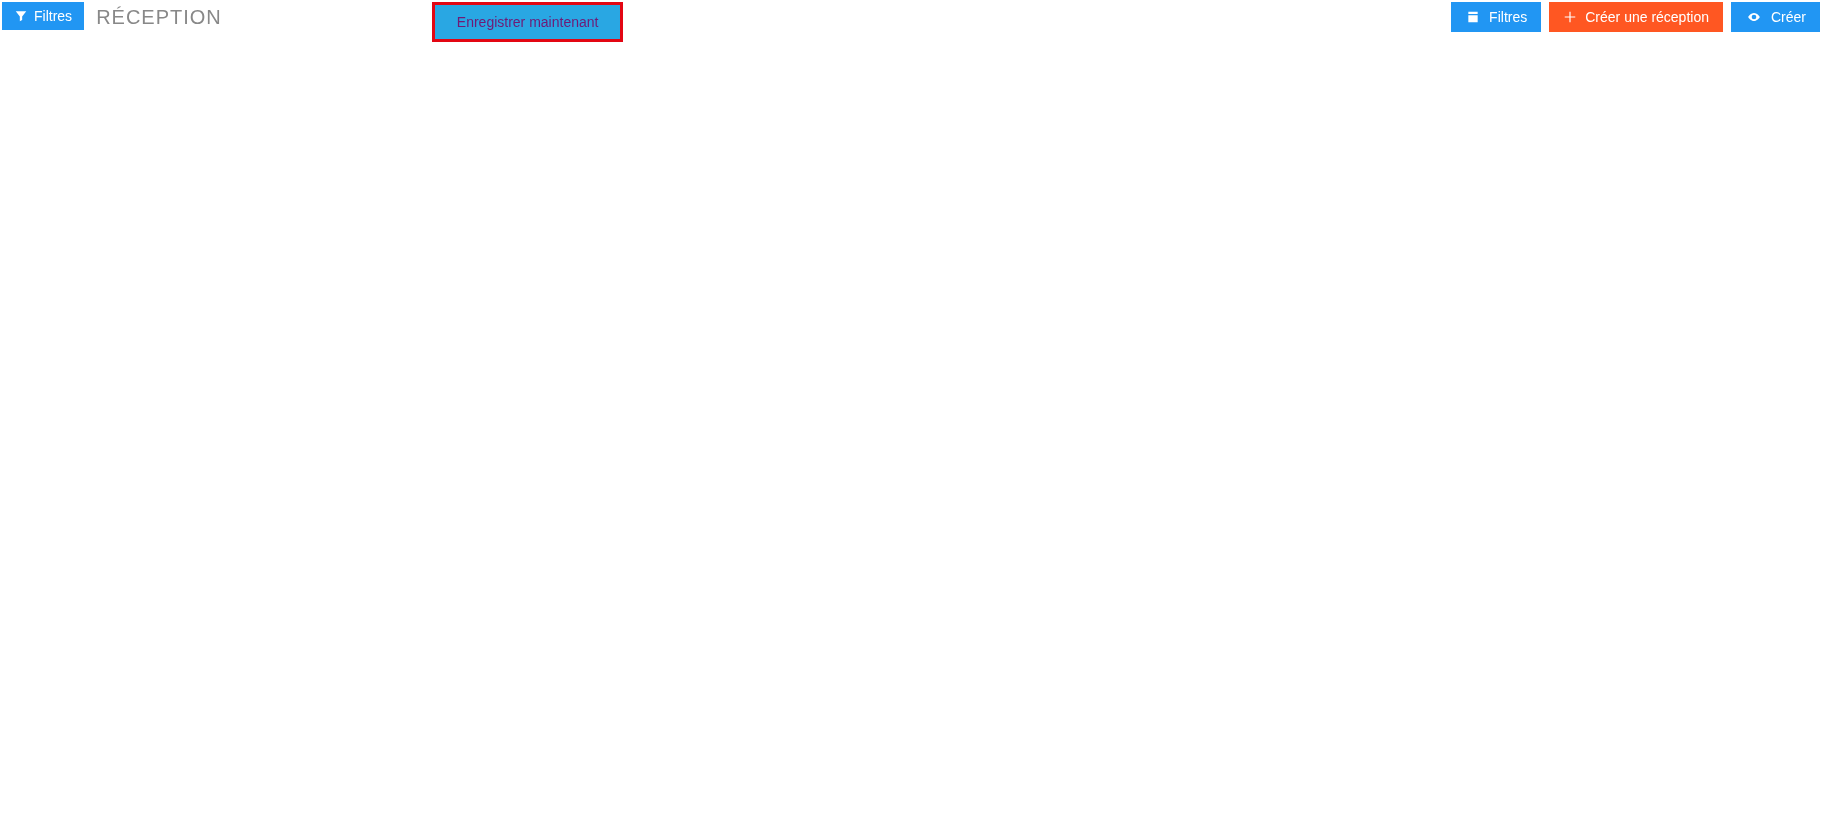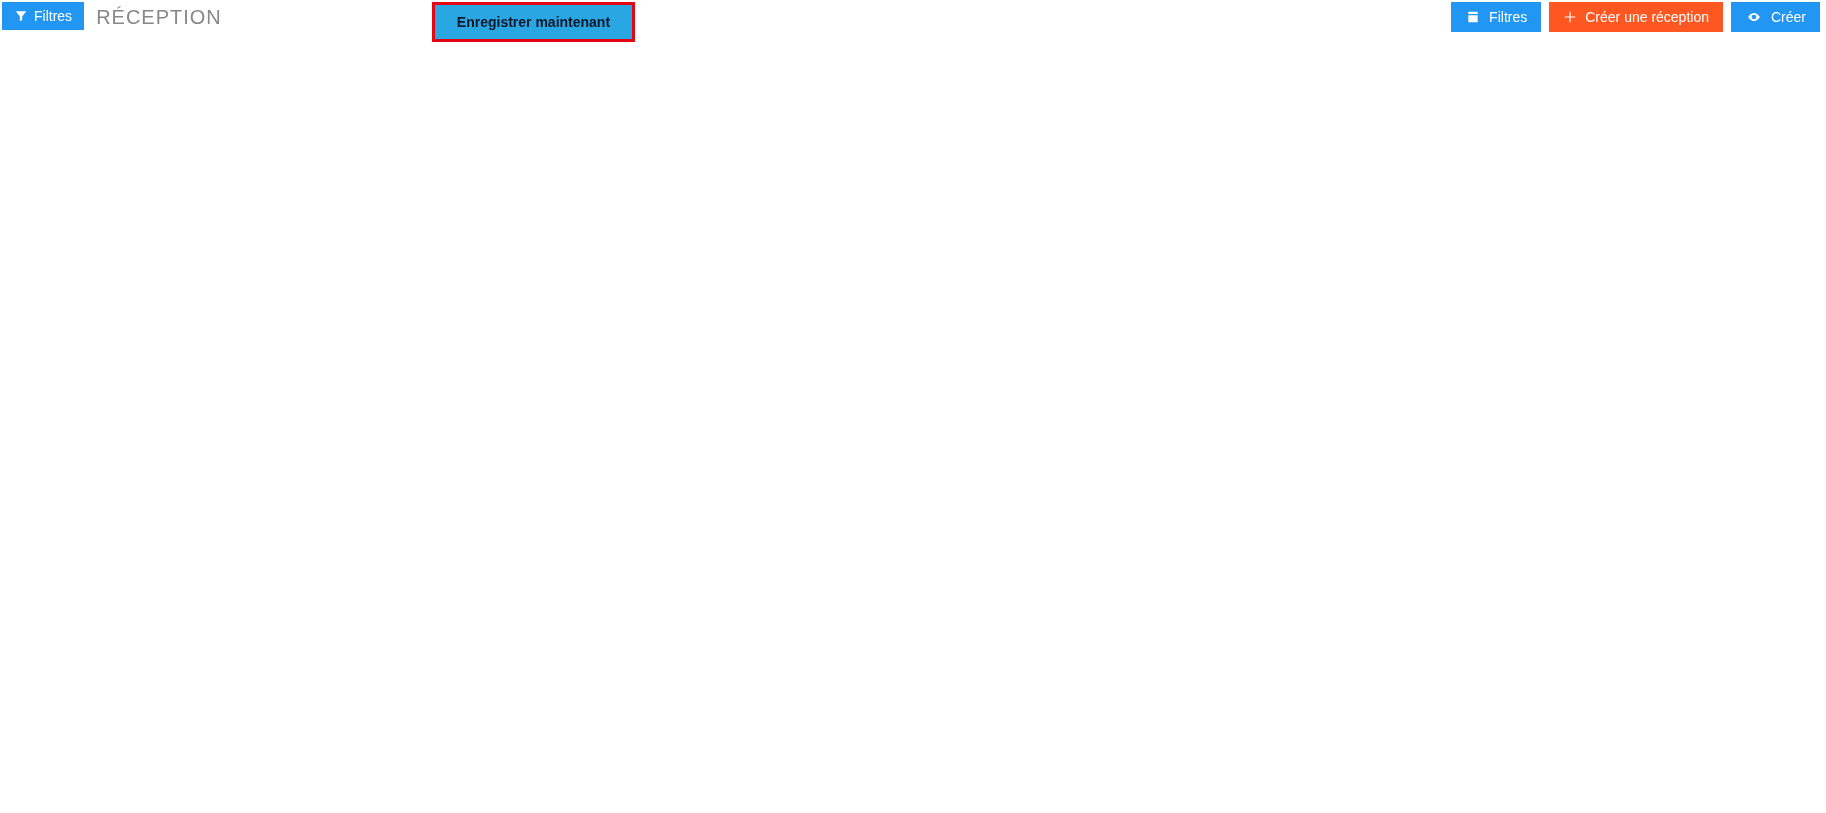--- a/index.html
+++ b/index.html
@@ -5,21 +5,21 @@
   * { box-sizing: border-box; }
   html, body { margin: 0; padding: 0; font-family: Arial, Helvetica, sans-serif; font-size: 13px; color: #555; background: #fff; width: 1826px; }
   body { position: relative; }
 
   
   .topbar { display: flex; align-items: flex-start; padding: 2px 6px 2px 2px; }
   .filter-btn { background: #2196f3; color: #fff; display: flex; align-items: center; gap: 6px; padding: 6px 12px; font-size: 14px; cursor: pointer; }
   .page-title { font-size: 20px; color: #888; letter-spacing: 1px; margin-left: 12px; padding-top: 4px; }
   .unsaved-bar { display: flex; align-items: center; margin-left: 210px; border: 3px solid #e30613; background: #fde9cf; }
   .unsaved-text { color: #888; padding: 6px 28px; font-size: 14px; }
-  .save-btn { background: #29a7e3; color: #0f172a; padding: 9px 22px; font-size: 14px; cursor: pointer; font-weight: bold; }
+  .save-btn { background: #29a7e3; color: #701a75; padding: 9px 22px; font-size: 14px; cursor: pointer; }
   .spacer { flex: 1; }
   .tb-btn { display: flex; align-items: center; gap: 8px; color: #fff; padding: 7px 14px; font-size: 14px; margin-left: 8px; cursor: pointer; }
   .tb-blue { background: #2196f3; }
   .tb-orange { background: #ff5722; }
 
   
   .left-panel { position: absolute; left: 4px; top: 48px; width: 772px; }
   .search-row { display: flex; align-items: center; border: 1px solid #ccc; border-radius: 4px; padding: 4px 8px; }
   .search-row svg { display: block; }
   .search-input { flex: 1; border: none; outline: none; font-size: 16px; font-style: italic; color: #999; padding: 6px 8px; }

